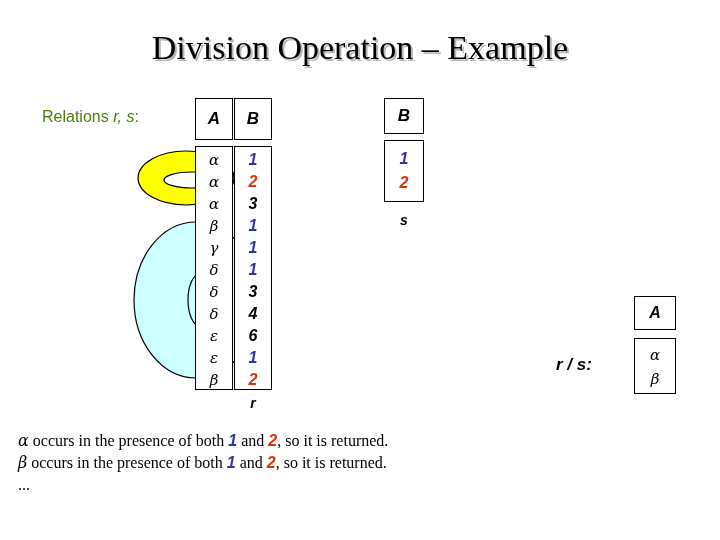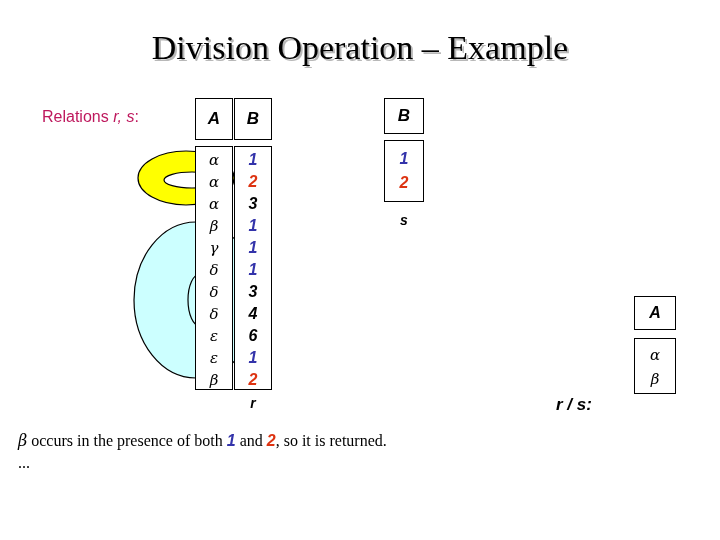--- a/index.html
+++ b/index.html
@@ -31,21 +31,21 @@
     text-shadow: 2px 2px 0 #b8b8b8;
   }
 
   
   #relations-label {
     position: absolute;
     left: 42px;
     top: 108px;
     font-family: "Liberation Sans", "DejaVu Sans", sans-serif;
     font-size: 16px;
-    color: #be185d;
+    color: #4d7c0f;
     white-space: nowrap;
   }
   #relations-label .it { font-style: italic; }
 
   
   .shape-layer { position: absolute; left: 0; top: 0; width: 720px; height: 540px; pointer-events: none; }
 
   
   .box {
     position: absolute;
@@ -101,21 +101,20 @@
   #rs-label {
     position: absolute;
     left: 556px;
     top: 355px;
     font-family: "Liberation Sans", "DejaVu Sans", sans-serif;
     font-style: italic;
     font-weight: bold;
     font-size: 17px;
     color: #000000;
     white-space: nowrap;
-    margin-top: 40px;
   }
 
   
   #explain {
     position: absolute;
     left: 18px;
     top: 430px;
     width: 690px;
     font-family: "Liberation Serif", "DejaVu Serif", serif;
     font-size: 16px;
@@ -203,18 +202,19 @@
 
 <div class="box hdr-cell" style="left:634px; top:296px; width:42px; height:34px; font-size:16px;">
   <span>A</span>
 </div>
 <div class="box" style="left:634px; top:338px; width:42px; height:56px; padding-top:4px;">
   <div class="col-cell greek" style="height:24px;line-height:24px;">α</div>
   <div class="col-cell greek" style="height:24px;line-height:24px;">β</div>
 </div>
 
 <div id="explain">
+  <div class="line"><span class="g">α</span><span> occurs in the presence of both </span><span class="n" style="color:#3333AA">1</span><span> and </span><span class="n" style="color:#DD3311">2</span><span>, so it is returned.</span></div>
 
   <div class="line"><span class="g">β</span><span> occurs in the presence of both </span><span class="n" style="color:#3333AA">1</span><span> and </span><span class="n" style="color:#DD3311">2</span><span>, so it is returned.</span></div>
 
 
   <div class="line">...</div>
 </div>
 
 </body></html>

